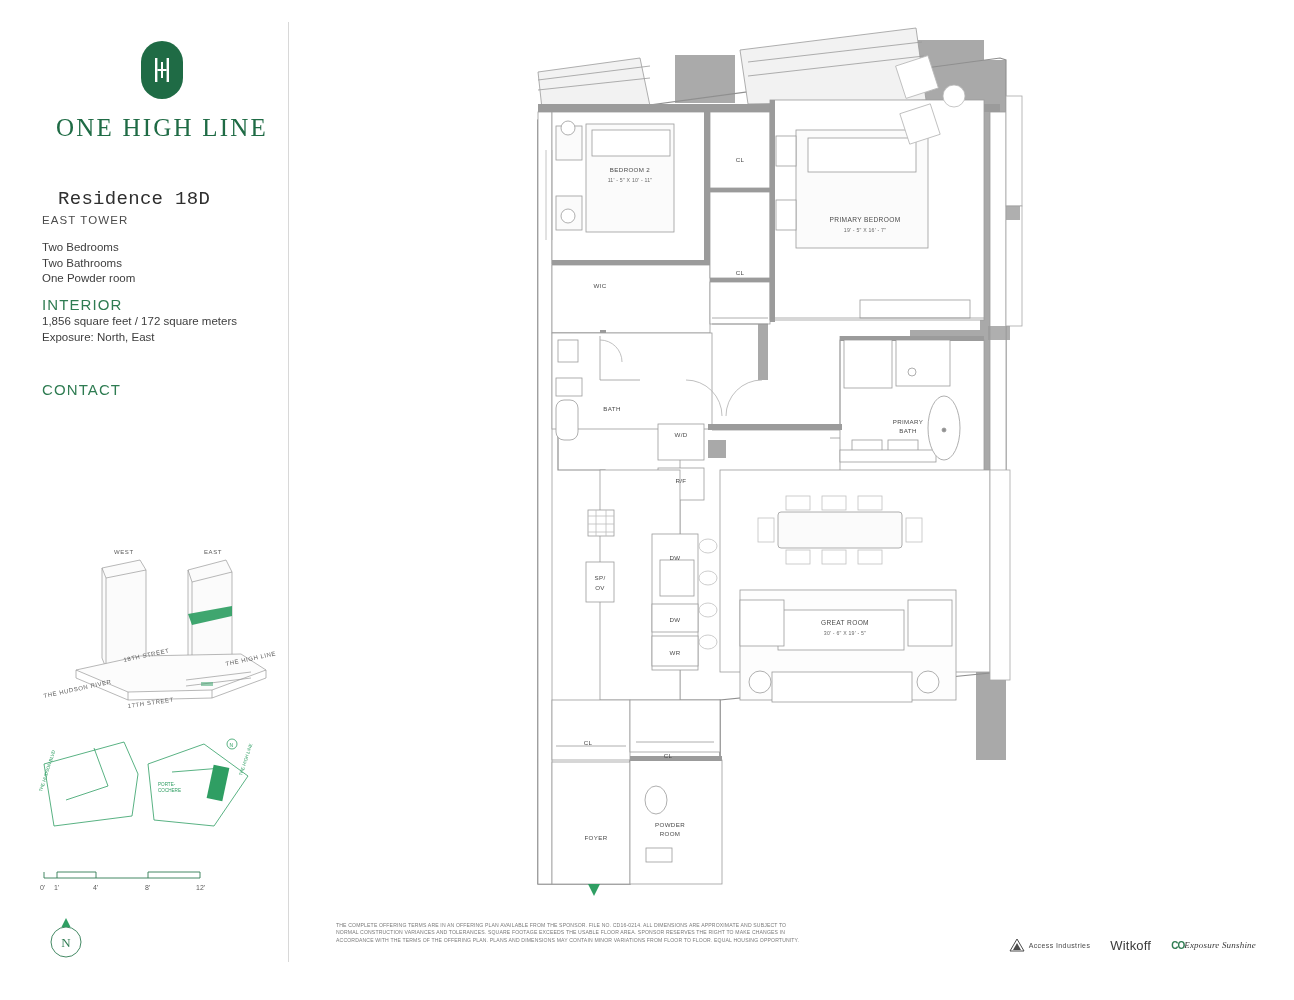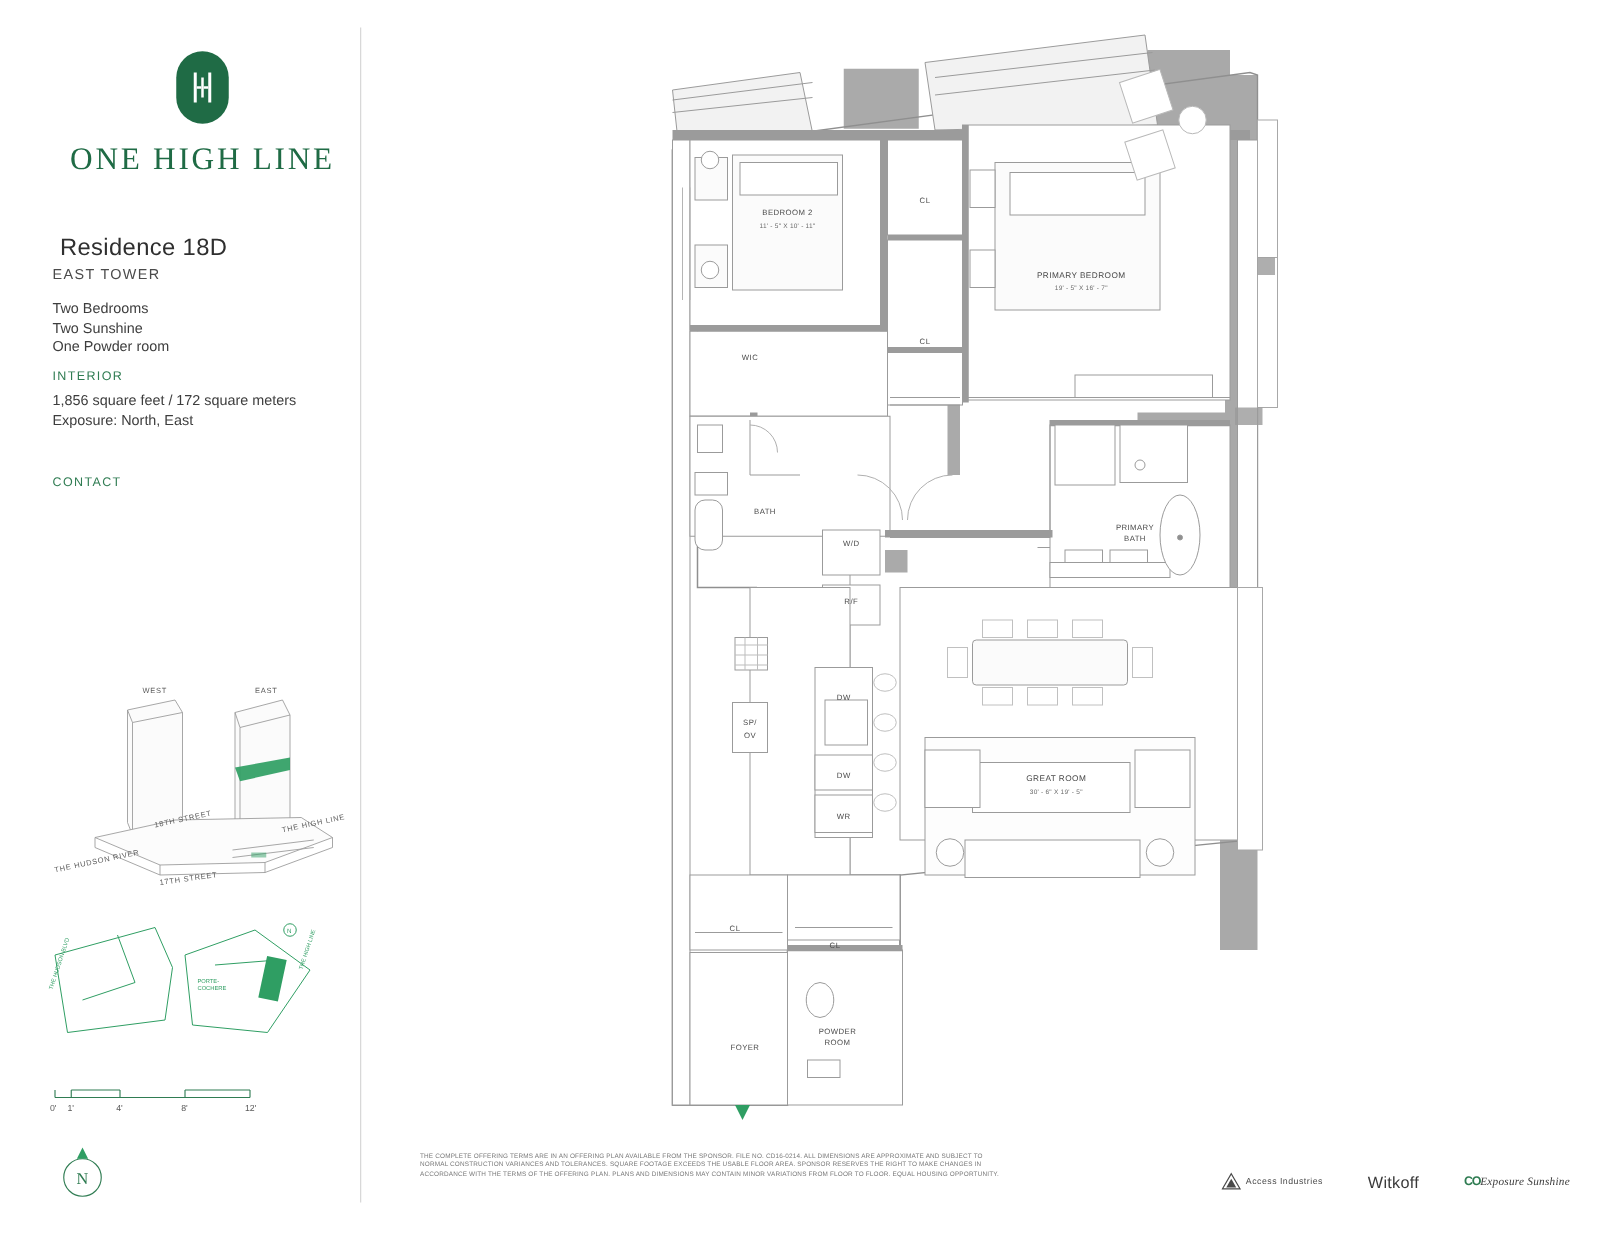--- a/index.html
+++ b/index.html
@@ -7,25 +7,25 @@
   .page{position:relative;width:1294px;height:1000px;}
 
   
   .left-panel{position:absolute;left:0;top:0;width:288px;height:1000px;}
   .divider-v{position:absolute;left:288px;top:22px;width:1px;height:940px;background:#d8d8d8;}
 
   .logo-wrap{position:absolute;left:42px;top:40px;width:240px;}
   .logo-mark{width:44px;height:60px;margin:0 auto;display:block;}
   .brand{margin-top:14px;text-align:center;font-family:"Liberation Serif",serif;font-size:25px;letter-spacing:2.2px;color:#1f6b45;white-space:nowrap;}
 
-  .res-title{position:absolute;left:48px;top:188px;font-family:Liberation Sans, sans-serif;font-size:19px;color:#2f2f2f;letter-spacing:.3px;}
+  .res-title{position:absolute;left:58px;top:188px;font-family:Liberation Mono, monospace;font-size:19px;color:#2f2f2f;letter-spacing:.3px;}
   .res-sub{position:absolute;left:42px;top:214px;font-size:11.5px;letter-spacing:1.1px;color:#4b4b4b;}
 
   .spec{position:absolute;left:42px;top:240px;font-size:11.5px;line-height:15.5px;color:#3d3d3d;}
-  .sec-label{position:absolute;left:42px;font-size:10px;letter-spacing:1.1px;color:#2f7c52;}
+  .sec-label{position:absolute;left:42px;font-size:15px;letter-spacing:1.1px;color:#2f7c52;}
   .sec-label.interior{top:296px;}
   .sec-label.contact{top:381px;}
   .interior-body{position:absolute;left:42px;top:314px;font-size:11.5px;line-height:15.5px;color:#3d3d3d;}
   .contact-body{position:absolute;left:42px;top:399px;font-size:11.5px;line-height:15.5px;color:#3d3d3d;}
 
   
   .massing{position:absolute;left:36px;top:530px;width:240px;height:180px;}
   .tower-label{font-size:6px;letter-spacing:.6px;fill:#5b5b5b;}
 
   
@@ -40,21 +40,21 @@
   .north{position:absolute;left:44px;top:916px;width:44px;height:44px;}
 
   
   .plan{position:absolute;left:300px;top:0;width:994px;height:1000px;}
   .fp-label{font-size:6.2px;fill:#4a4a4a;letter-spacing:.35px;font-family:"Liberation Sans",sans-serif;}
   .fp-label.big{font-size:6.6px;}
   .fp-dim{font-size:5.2px;fill:#6a6a6a;letter-spacing:.2px;}
 
   
   .legal{position:absolute;left:336px;top:922px;width:470px;font-size:5.1px;line-height:7.4px;color:#7a7a7a;letter-spacing:.15px;}
-  .logos{position:absolute;right:38px;top:932px;height:26px;display:flex;align-items:center;gap:36px;}
+  .logos{position:absolute;right:38px;top:932px;height:26px;display:flex;align-items:center;gap:20px;}
   .logo-access{font-size:7px;color:#4a4a4a;letter-spacing:.4px;display:flex;align-items:center;gap:4px;}
   .logo-witkoff{font-family:"Liberation Sans",sans-serif;font-size:13px;color:#3a3a3a;letter-spacing:.2px;}
   .logo-corcoran{font-family:"Liberation Serif",serif;font-style:italic;font-size:9px;color:#3a3a3a;letter-spacing:.2px;}
   .cs-mark{font-family:"Liberation Sans",sans-serif;font-weight:bold;font-size:10px;color:#2f7c52;letter-spacing:-1px;}
 </style>
 </head>
 <body>
 
 <div class="page">
 
@@ -70,21 +70,21 @@
         <rect x="23" y="29" width="3.6" height="2" fill="#ffffff"></rect>
       </svg>
       <div class="brand">ONE HIGH LINE</div>
     </div>
 
     <div class="res-title">Residence 18D</div>
     <div class="res-sub">EAST TOWER</div>
 
     <div class="spec">
       <div>Two Bedrooms</div>
-      <div>Two Sunshine</div>
+      <div>Two Bathrooms</div>
       <div>One Powder room</div>
     </div>
 
     <div class="sec-label interior">INTERIOR</div>
     <div class="interior-body">
       <div>1,856 square feet / 172 square meters</div>
       <div>Exposure: North, East</div>
     </div>
 
     <div class="sec-label contact">CONTACT</div>

